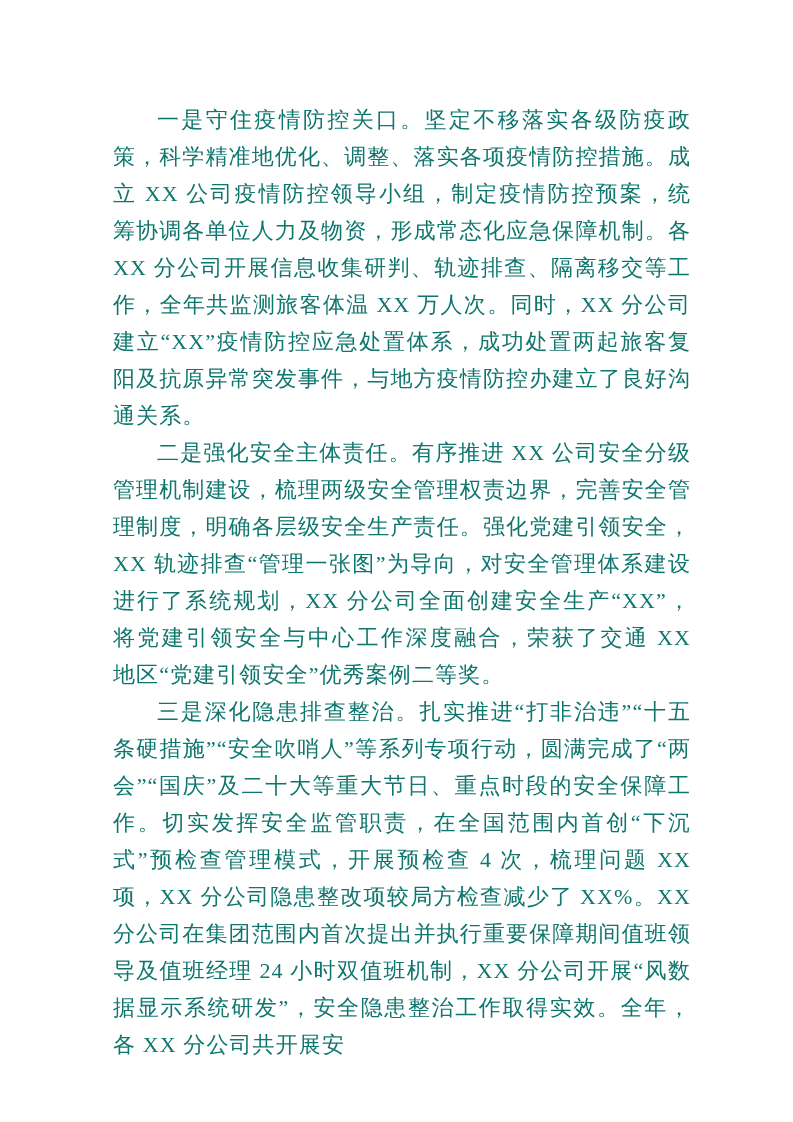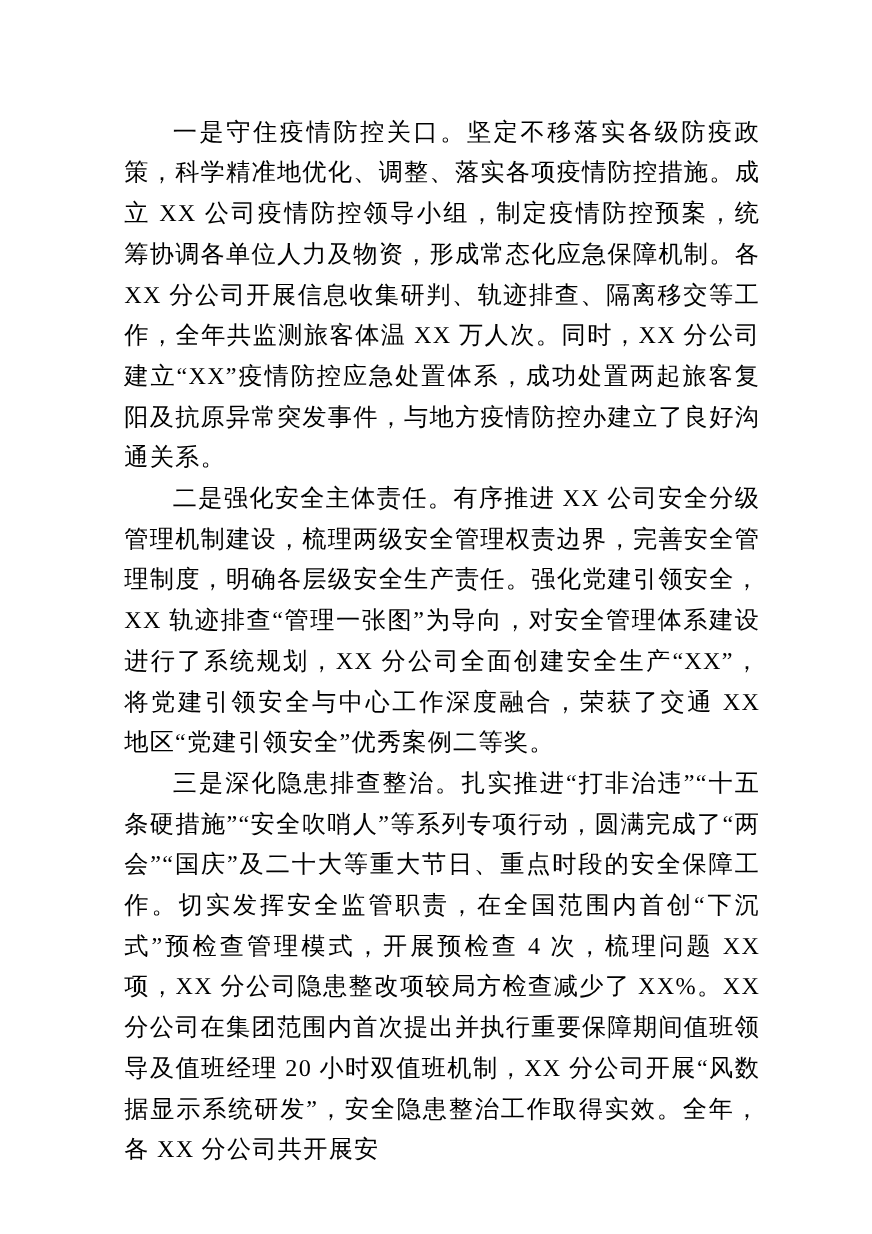--- a/index.html
+++ b/index.html
@@ -13,36 +13,36 @@
     height: 1122px;
     background: #ffffff;
     overflow: hidden;
     font-family: "Liberation Serif", "DejaVu Serif", serif;
   }
   .doc-body {
     position: absolute;
     left: 113px;
     top: 101px;
     width: 578px;
-    color: #000000;
+    color: #0f766e;
   }
   .doc-body p {
     margin: 0;
     padding: 0;
     font-size: 22px;
     line-height: 37px;
     letter-spacing: 1.1px;
     text-align: justify;
     text-justify: inter-ideograph;
     text-indent: 2em;
     word-break: break-all;
   }
 </style>
 </head>
 <body>
 
 <div class="page">
   <div class="doc-body">
     <p>一是守住疫情防控关口。坚定不移落实各级防疫政策，科学精准地优化、调整、落实各项疫情防控措施。成立 XX 公司疫情防控领导小组，制定疫情防控预案，统筹协调各单位人力及物资，形成常态化应急保障机制。各 XX 分公司开展信息收集研判、轨迹排查、隔离移交等工作，全年共监测旅客体温 XX 万人次。同时，XX 分公司建立“XX”疫情防控应急处置体系，成功处置两起旅客复阳及抗原异常突发事件，与地方疫情防控办建立了良好沟通关系。</p>
     <p>二是强化安全主体责任。有序推进 XX 公司安全分级管理机制建设，梳理两级安全管理权责边界，完善安全管理制度，明确各层级安全生产责任。强化党建引领安全，XX 轨迹排查“管理一张图”为导向，对安全管理体系建设进行了系统规划，XX 分公司全面创建安全生产“XX”，将党建引领安全与中心工作深度融合，荣获了交通 XX 地区“党建引领安全”优秀案例二等奖。</p>
-    <p>三是深化隐患排查整治。扎实推进“打非治违”“十五条硬措施”“安全吹哨人”等系列专项行动，圆满完成了“两会”“国庆”及二十大等重大节日、重点时段的安全保障工作。切实发挥安全监管职责，在全国范围内首创“下沉式”预检查管理模式，开展预检查 4 次，梳理问题 XX 项，XX 分公司隐患整改项较局方检查减少了 XX%。XX 分公司在集团范围内首次提出并执行重要保障期间值班领导及值班经理 20 小时双值班机制，XX 分公司开展“风数据显示系统研发”，安全隐患整治工作取得实效。全年，各 XX 分公司共开展安</p>
+    <p>三是深化隐患排查整治。扎实推进“打非治违”“十五条硬措施”“安全吹哨人”等系列专项行动，圆满完成了“两会”“国庆”及二十大等重大节日、重点时段的安全保障工作。切实发挥安全监管职责，在全国范围内首创“下沉式”预检查管理模式，开展预检查 4 次，梳理问题 XX 项，XX 分公司隐患整改项较局方检查减少了 XX%。XX 分公司在集团范围内首次提出并执行重要保障期间值班领导及值班经理 24 小时双值班机制，XX 分公司开展“风数据显示系统研发”，安全隐患整治工作取得实效。全年，各 XX 分公司共开展安</p>
   </div>
 </div>
 
 </body></html>

